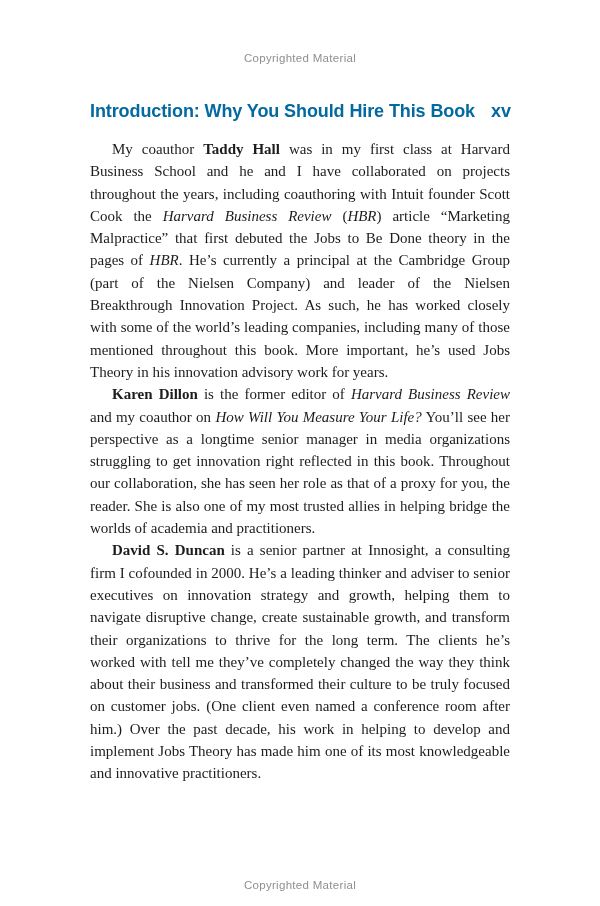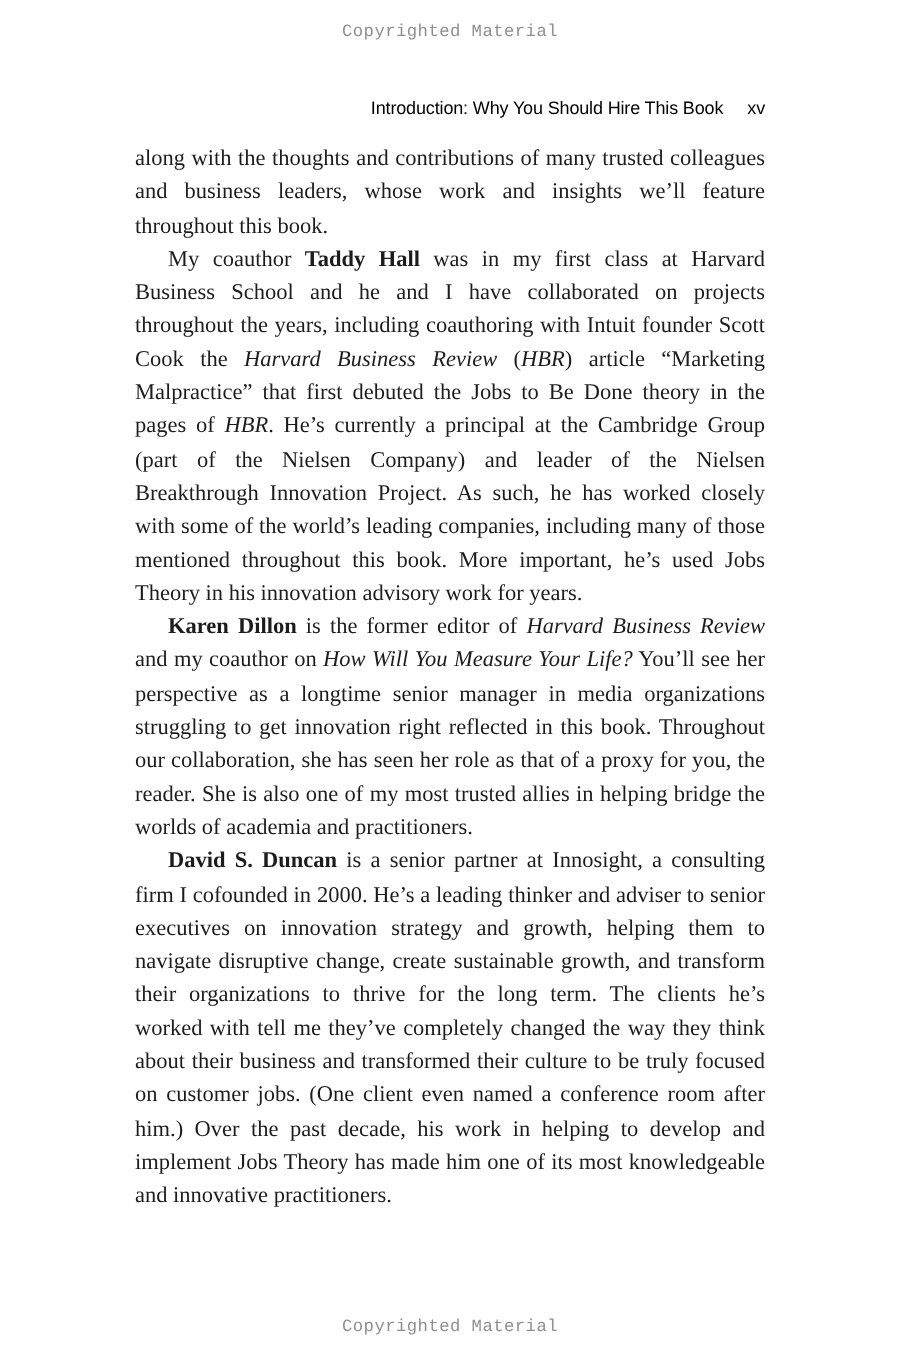--- a/index.html
+++ b/index.html
@@ -9,45 +9,46 @@
   }
   .page {
     position: relative;
     width: 600px;
     height: 906px;
     background: #ffffff;
     overflow: hidden;
     font-family: "Liberation Serif", serif;
   }
   .copyright {
-    font-family: Liberation Mono, monospace;
+    font-family: Liberation Sans, sans-serif;
     font-size: 11.5px;
     color: #8f8f8f;
     text-align: center;
     letter-spacing: 0.3px;
+    margin-top: 37px;
   }
   .copyright.top { padding-top: 15px; }
   .copyright.bottom {
     position: absolute;
     left: 0;
     right: 0;
     bottom: 15px;
   }
   .content {
     width: 420px;
     margin: 0 auto;
   }
   .running-header {
     margin-top: 37px;
     text-align: right;
     font-family: "Liberation Sans", sans-serif;
-    font-weight: normal;
-    font-size: 12px;
+    font-weight: bold;
+    font-size: 18px;
     letter-spacing: -0.1px;
-    color: #000000;
+    color: #0369a1;
     white-space: nowrap;
   }
   .running-header .folio {
     margin-left: 16px;
   }
   .body-text {
     margin-top: 16px;
     font-size: 15px;
     line-height: 22.3px;
     text-align: justify;
@@ -70,21 +71,20 @@
 
   <div class="copyright top">Copyrighted Material</div>
 
   <div class="content">
 
     <div class="running-header">
       <span>Introduction: Why You Should Hire This Book</span><span class="folio">xv</span>
     </div>
 
     <div class="body-text">
-        <p class="para"><span>along with the thoughts and contributions of many trusted colleagues and business leaders, whose work and insights we’ll feature throughout this book.</span></p>
         <p class="para indent"><span>My coauthor </span><span class="b">Taddy Hall</span><span> was in my first class at Harvard Business School and he and I have collaborated on projects throughout the years, including coauthoring with Intuit founder Scott Cook the </span><span class="i">Harvard Business Review</span><span> (</span><span class="i">HBR</span><span>) article “Marketing Malpractice” that first debuted the Jobs to Be Done theory in the pages of </span><span class="i">HBR</span><span>. He’s currently a principal at the Cambridge Group (part of the Nielsen Company) and leader of the Nielsen Breakthrough Innovation Project. As such, he has worked closely with some of the world’s leading companies, including many of those mentioned throughout this book. More important, he’s used Jobs Theory in his innovation advisory work for years.</span></p>
         <p class="para indent"><span class="b">Karen Dillon</span><span> is the former editor of </span><span class="i">Harvard Business Review</span><span> and my coauthor on </span><span class="i">How Will You Measure Your Life?</span><span> You’ll see her perspective as a longtime senior manager in media organizations struggling to get innovation right reflected in this book. Throughout our collaboration, she has seen her role as that of a proxy for you, the reader. She is also one of my most trusted allies in helping bridge the worlds of academia and practitioners.</span></p>
         <p class="para indent"><span class="b">David S. Duncan</span><span> is a senior partner at Innosight, a consulting firm I cofounded in 2000. He’s a leading thinker and adviser to senior executives on innovation strategy and growth, helping them to navigate disruptive change, create sustainable growth, and transform their organizations to thrive for the long term. The clients he’s worked with tell me they’ve completely changed the way they think about their business and transformed their culture to be truly focused on customer jobs. (One client even named a conference room after him.) Over the past decade, his work in helping to develop and implement Jobs Theory has made him one of its most knowledgeable and innovative practitioners.</span></p>
       </div>
 
   </div>
 
   <div class="copyright bottom">Copyrighted Material</div>
 
 </div>

